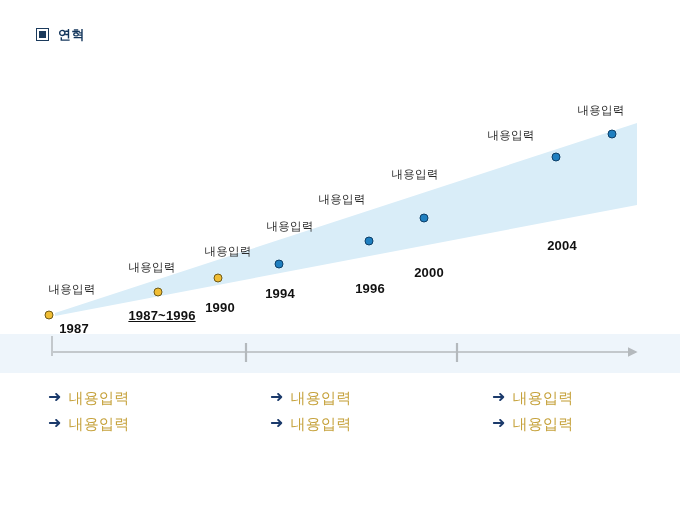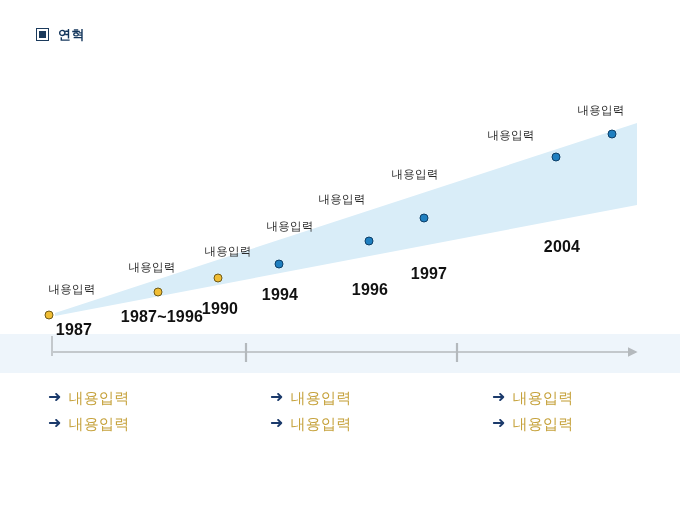--- a/index.html
+++ b/index.html
@@ -96,21 +96,21 @@
   .node-label {
     position: absolute;
     font-size: 11.5px;
     color: #2b2b2b;
     white-space: nowrap;
     transform: translateX(-50%);
     letter-spacing: 0.2px;
   }
   .year-label {
     position: absolute;
-    font-size: 16px;
+    font-size: 13px;
     font-weight: bold;
     color: #111111;
     white-space: nowrap;
     transform: translateX(-50%);
     letter-spacing: 0.2px;
   }
 
   
   #bullet-columns {
     position: absolute;
@@ -173,33 +173,33 @@
     <line x1="246" y1="343" x2="246" y2="362" stroke="#b4b9bd" stroke-width="2.2"></line>
     <line x1="457" y1="343" x2="457" y2="362" stroke="#b4b9bd" stroke-width="2.2"></line>
   </svg>
 
   <div id="points-layer">
       <div class="marker gold" style="left: 49px; top: 315px;"></div>
       <div class="node-label" style="left: 72px; top: 282px;">내용입력</div>
       <div class="year-label" style="left: 58px; top: 321px; margin-left: 16px;">1987</div>
       <div class="marker gold" style="left: 158px; top: 292px;"></div>
       <div class="node-label" style="left: 152px; top: 260px;">내용입력</div>
-      <div class="year-label" style="left: 162px; top: 308px;">1987~1996</div>
+      <div class="year-label" style="left: 162px; top: 308px; text-decoration: underline;">1987~1996</div>
       <div class="marker gold" style="left: 218px; top: 278px;"></div>
       <div class="node-label" style="left: 228px; top: 244px;">내용입력</div>
       <div class="year-label" style="left: 220px; top: 300px;">1990</div>
       <div class="marker blue" style="left: 279px; top: 264px;"></div>
       <div class="node-label" style="left: 290px; top: 219px;">내용입력</div>
       <div class="year-label" style="left: 280px; top: 286px;">1994</div>
       <div class="marker blue" style="left: 369px; top: 241px;"></div>
       <div class="node-label" style="left: 342px; top: 192px;">내용입력</div>
       <div class="year-label" style="left: 370px; top: 281px;">1996</div>
       <div class="marker blue" style="left: 424px; top: 218px;"></div>
       <div class="node-label" style="left: 415px; top: 167px;">내용입력</div>
-      <div class="year-label" style="left: 429px; top: 265px;">1997</div>
+      <div class="year-label" style="left: 429px; top: 265px;">2000</div>
       <div class="marker blue" style="left: 556px; top: 157px;"></div>
       <div class="node-label" style="left: 511px; top: 128px;">내용입력</div>
       <div class="year-label" style="left: 562px; top: 238px;">2004</div>
       <div class="marker blue" style="left: 612px; top: 134px;"></div>
       <div class="node-label" style="left: 601px; top: 103px;">내용입력</div>
     </div>
 </div>
 
 <div id="bullet-columns">
     <div class="bullet-col col-0">

